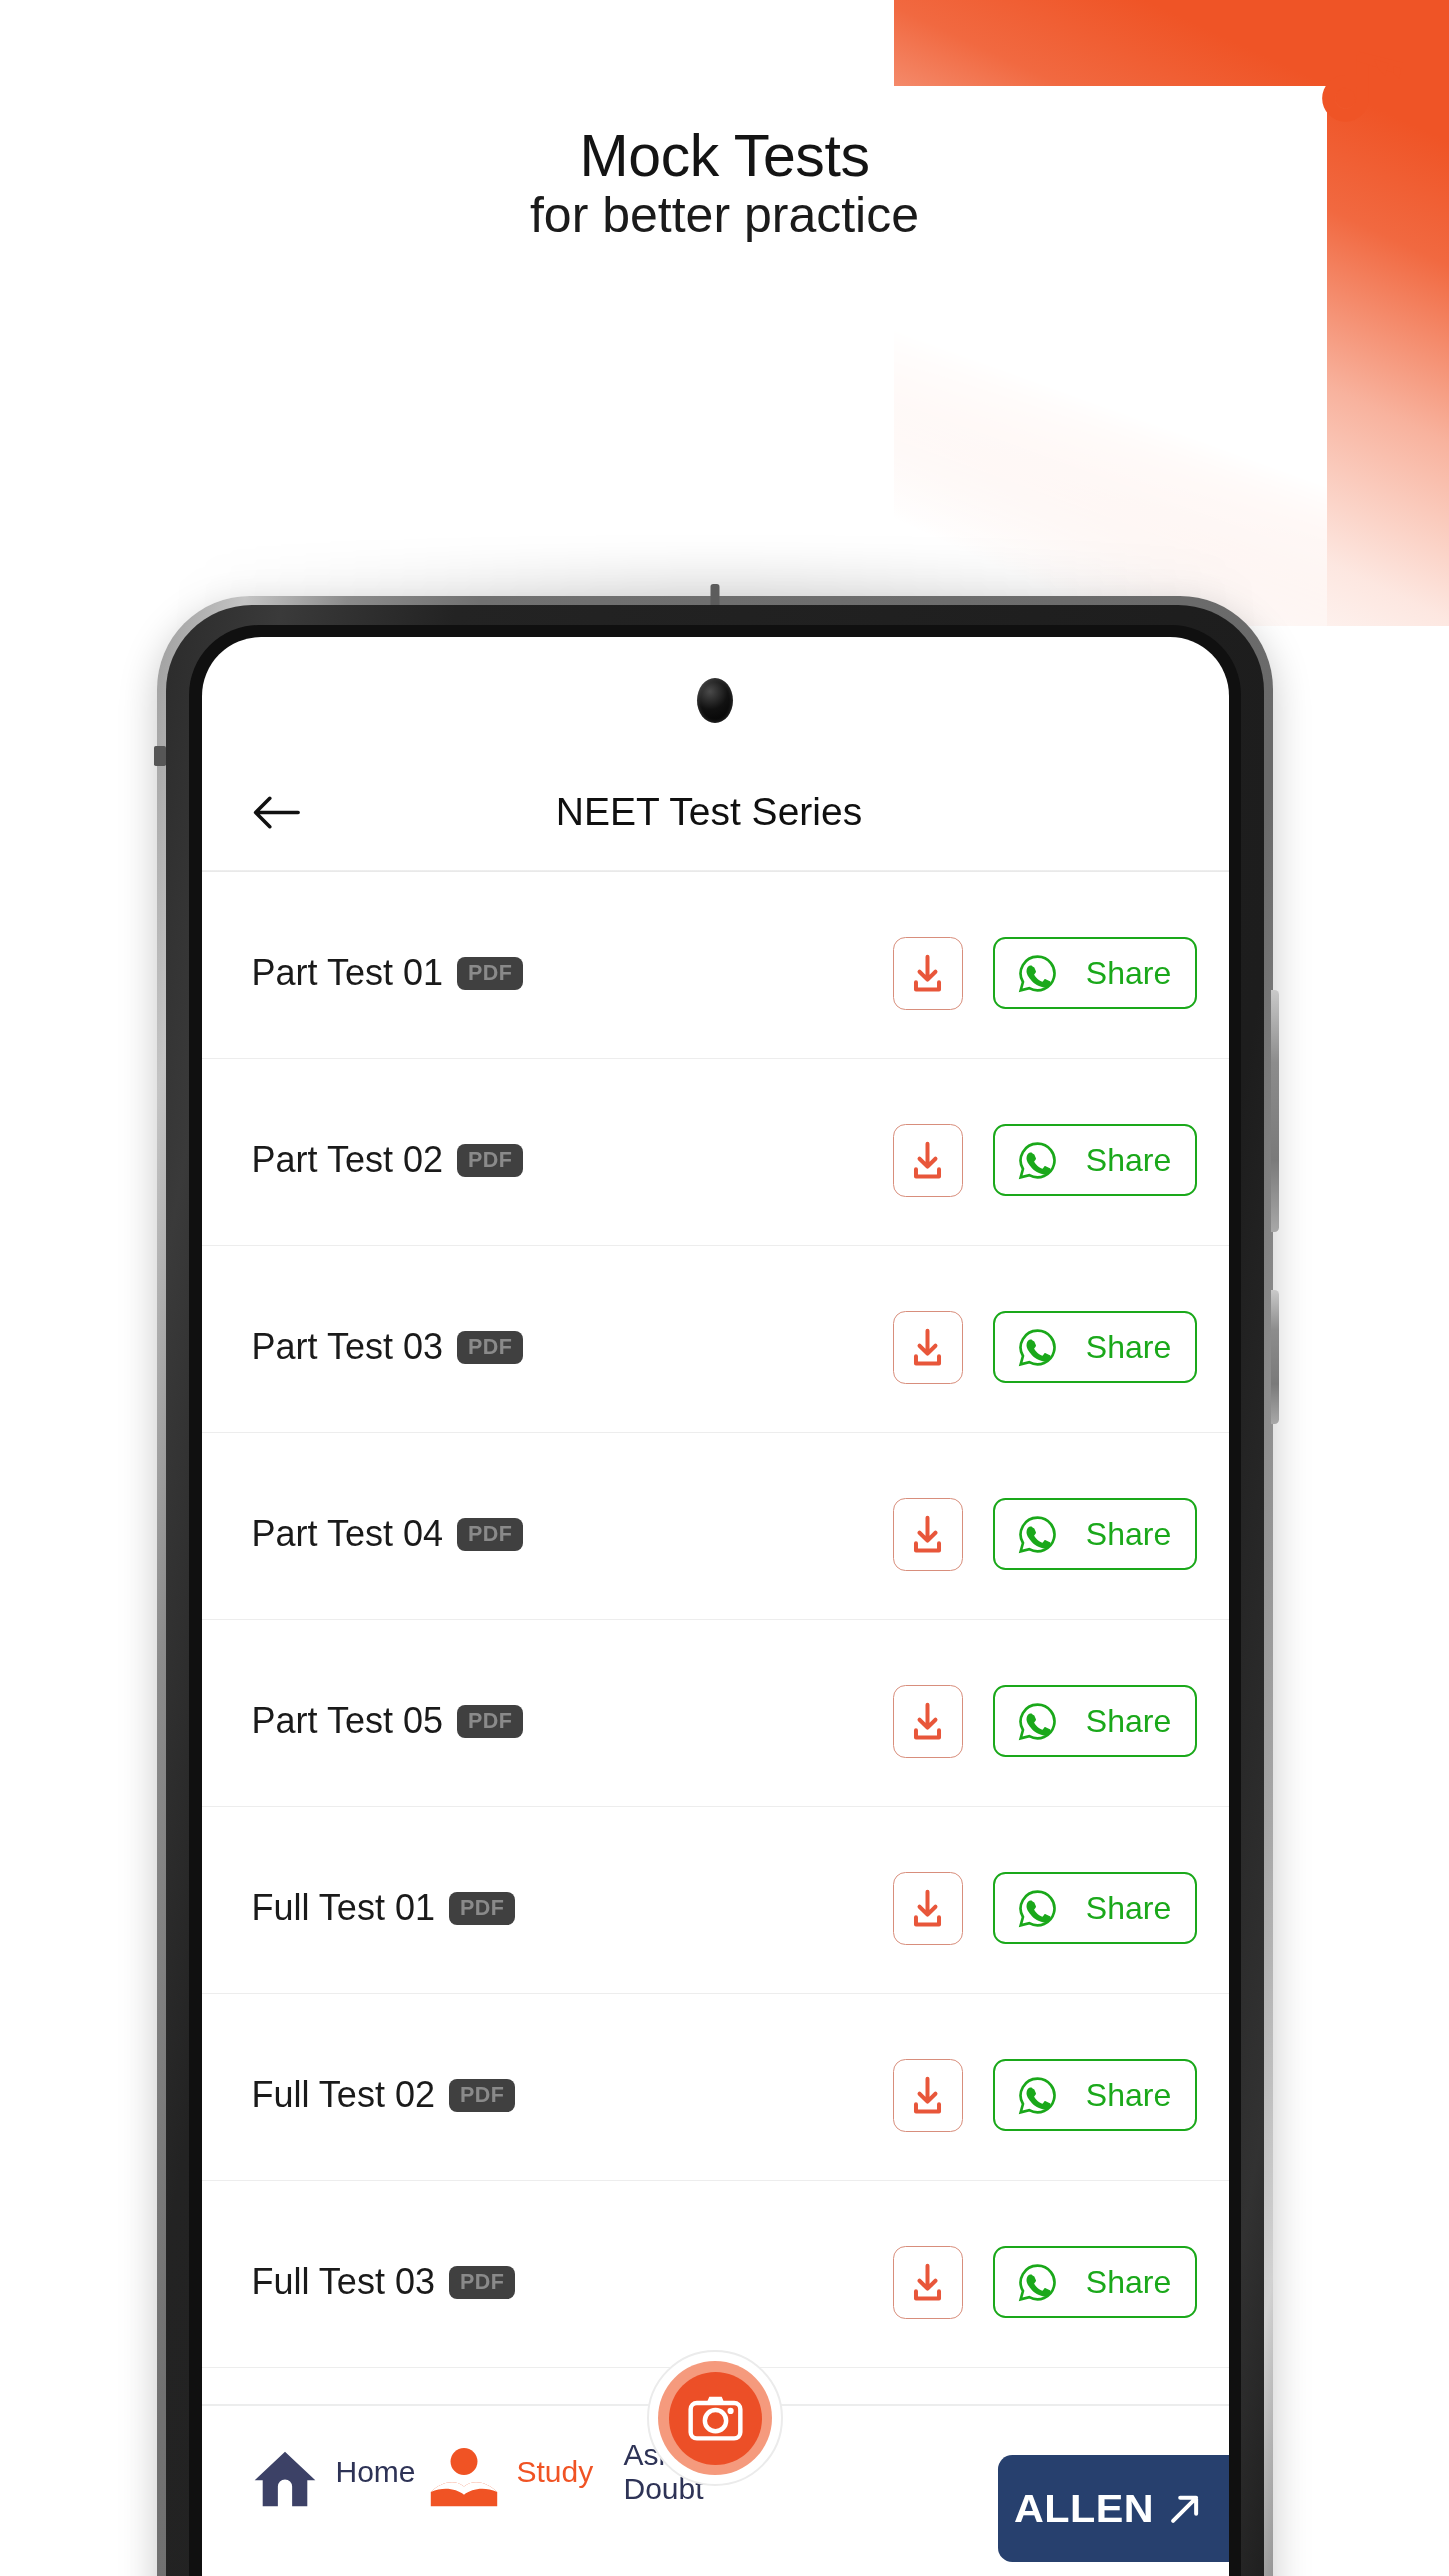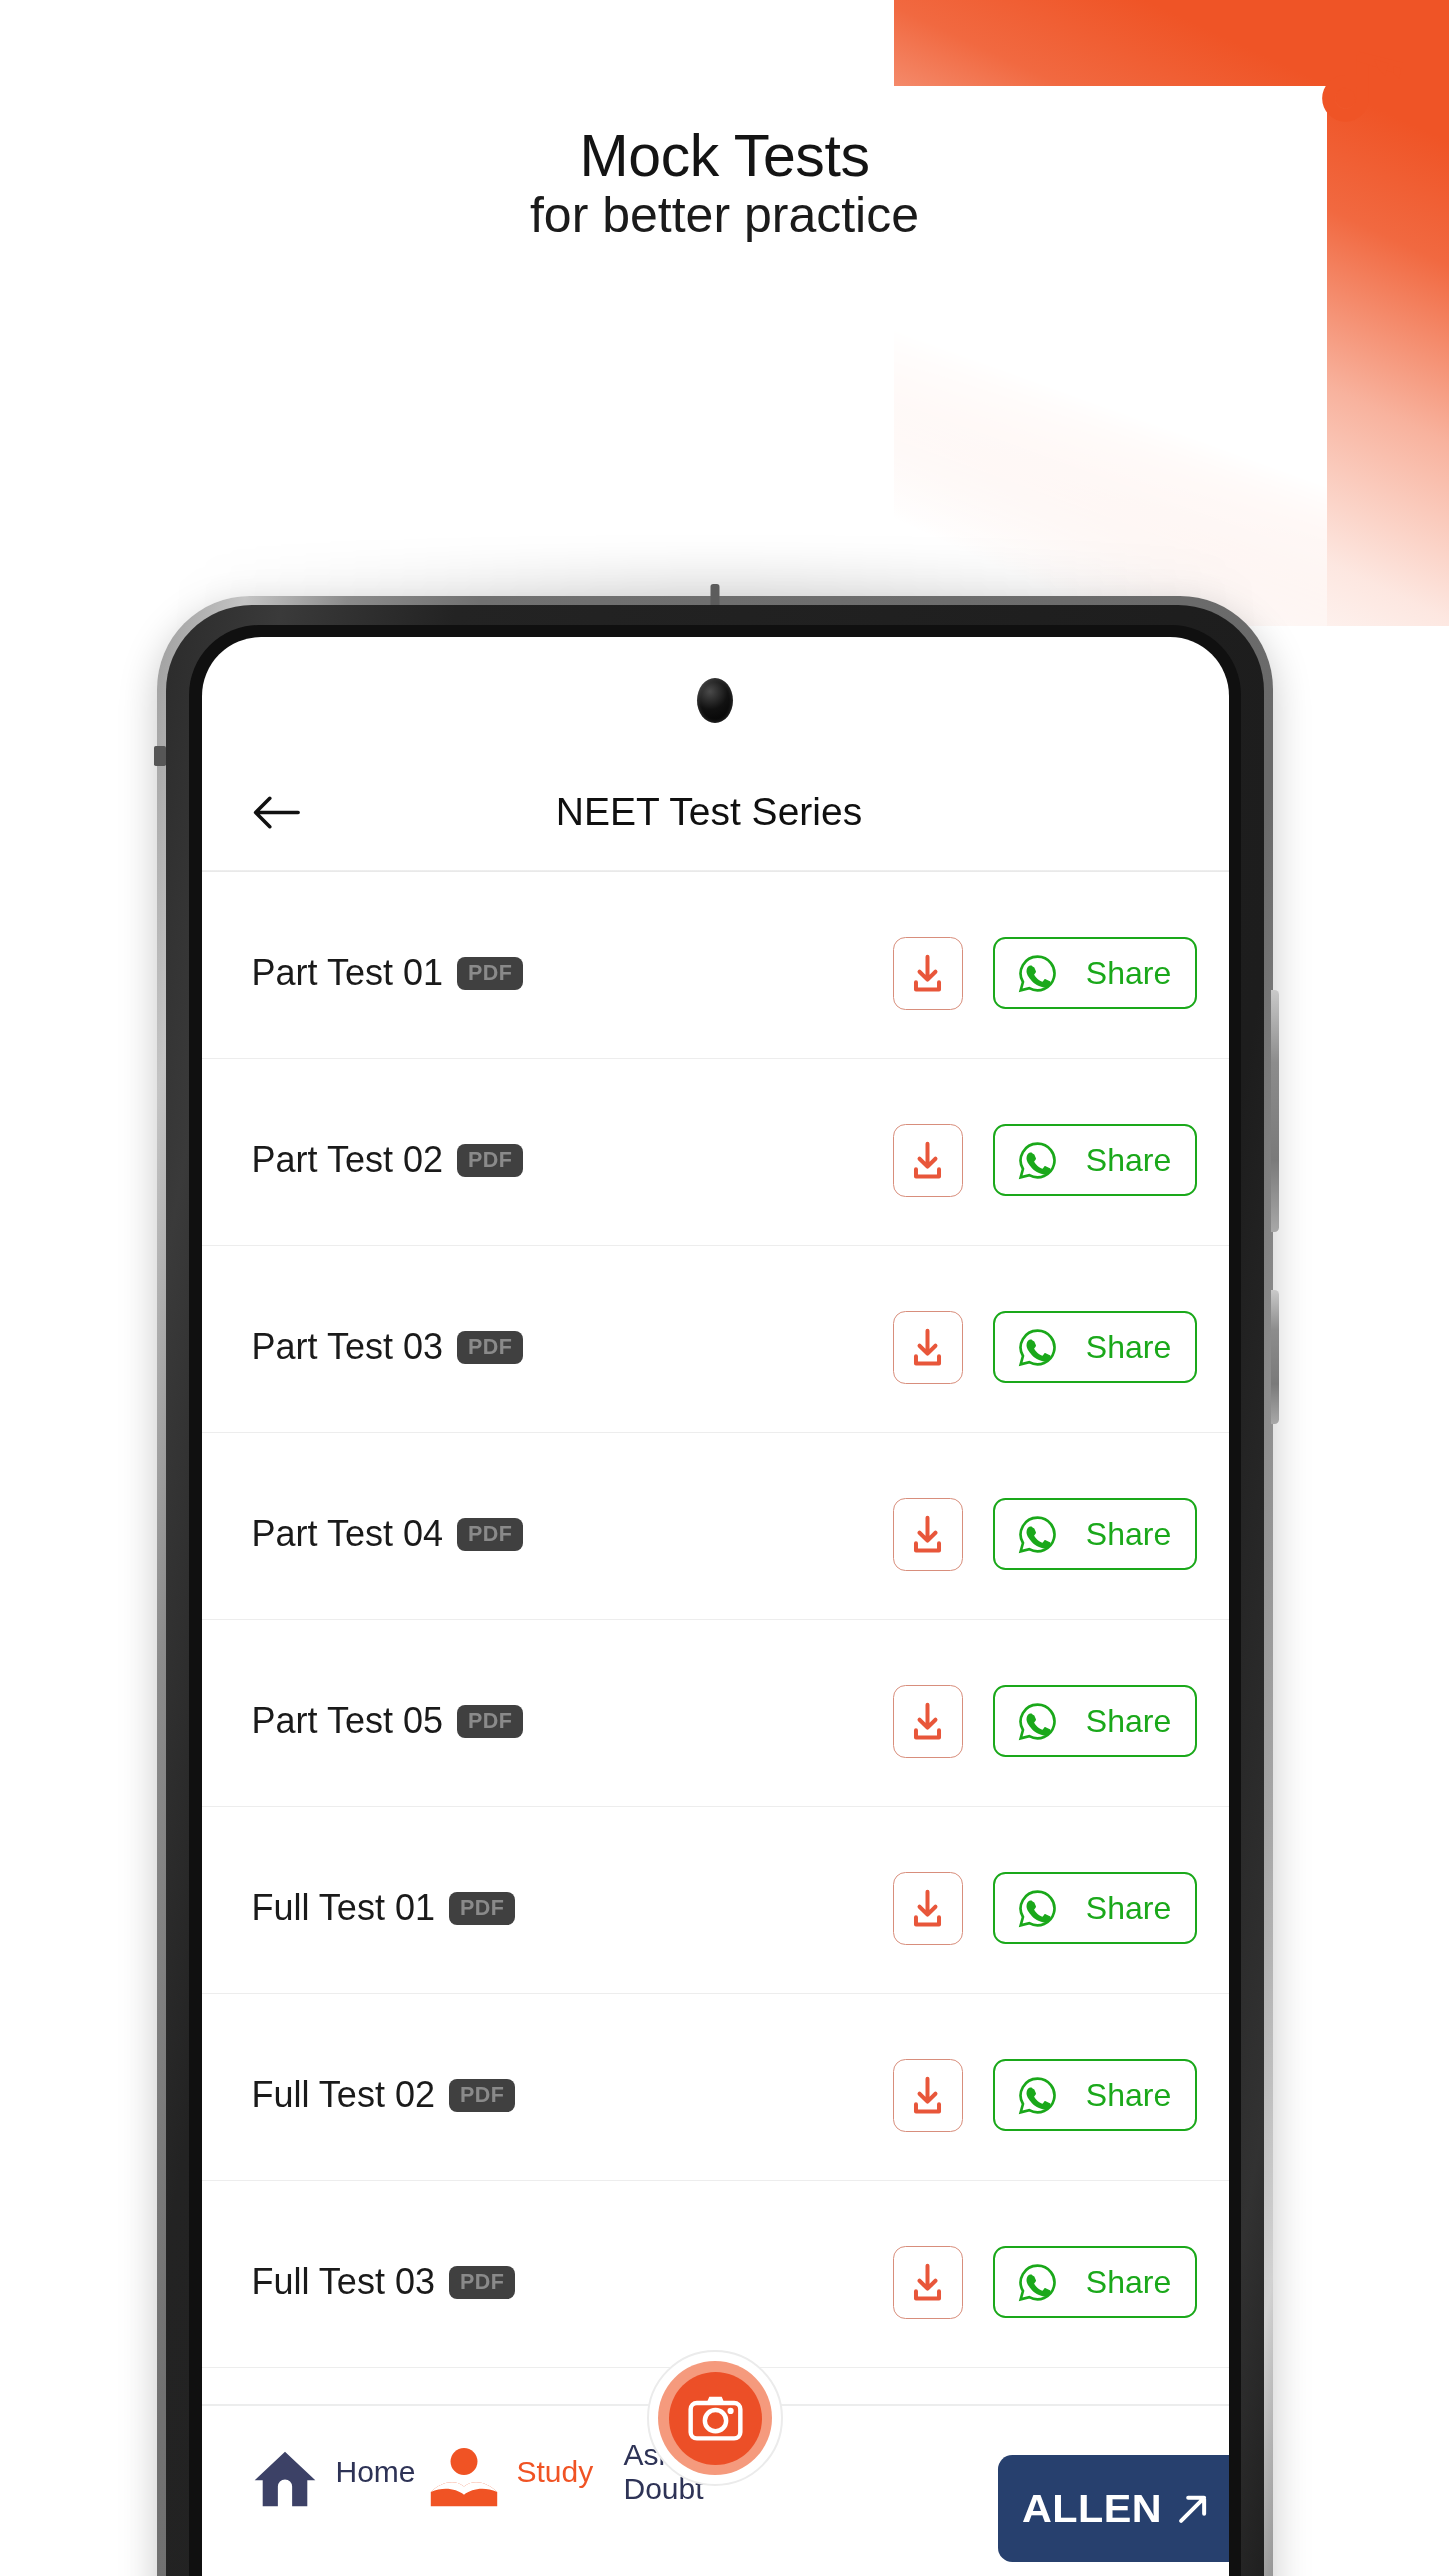--- a/index.html
+++ b/index.html
@@ -300,21 +300,21 @@
   
   .allen-badge {
     position:absolute;
     right:0; bottom:55px;
     width:231px; height:107px;
     background:#27406e;
     border-radius:14.3px 0 0 14.3px;
     display:flex;
     align-items:center;
     gap:16px;
-    padding-left:28px;
+    padding-left:20px;
     cursor:pointer;
     z-index:4;
   }
   .allen-text {
     font-size:39px;
     font-weight:700;
     color:#fff;
     letter-spacing:0.4px;
     font-family:"Liberation Sans", sans-serif;
     transform:scaleX(1.06);

